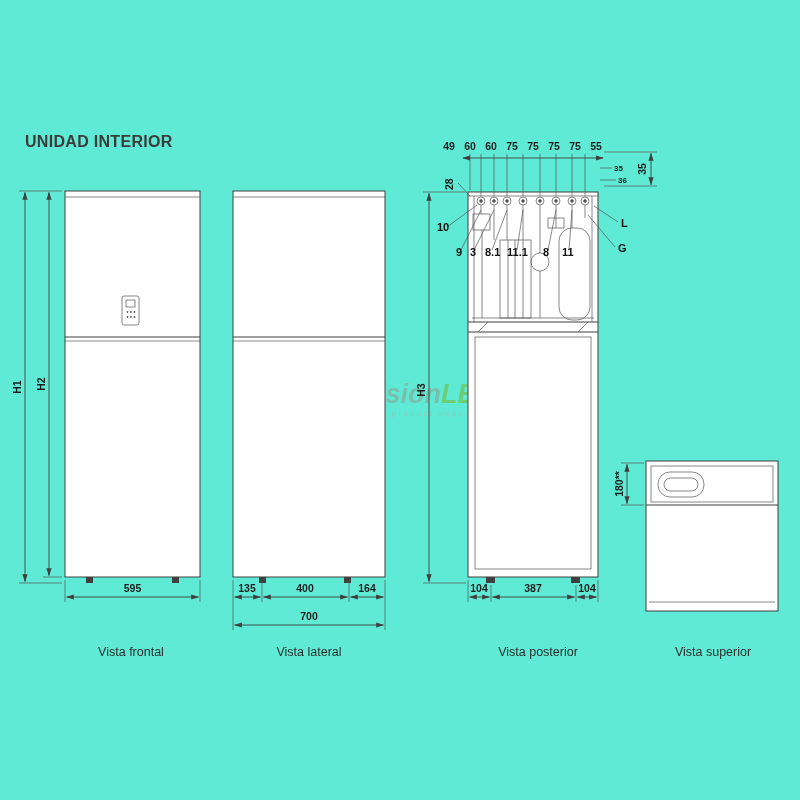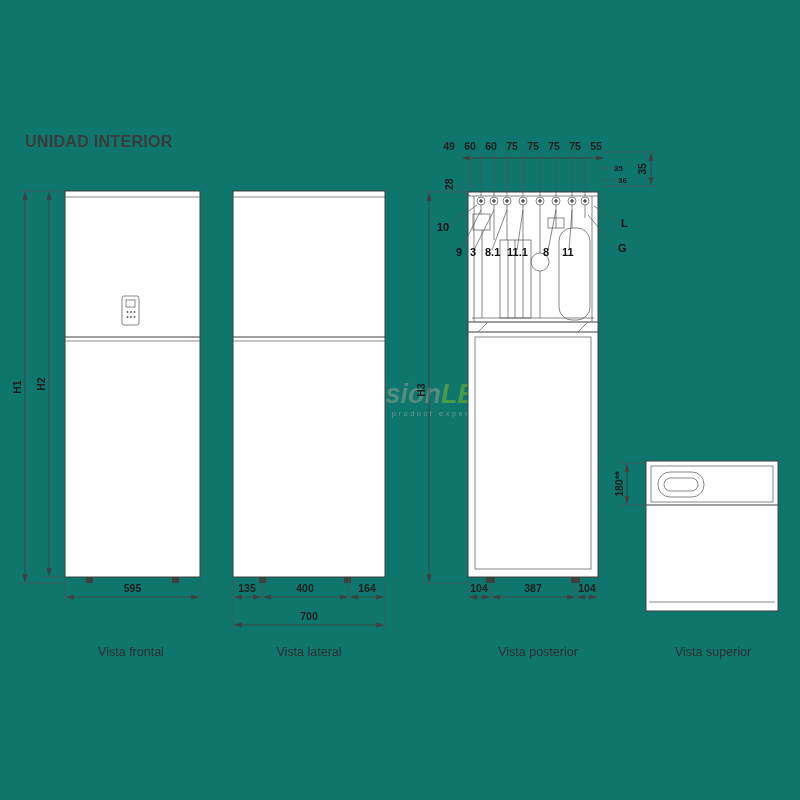--- a/index.html
+++ b/index.html
@@ -1,16 +1,16 @@
 <!DOCTYPE html>
 <html><head>
 <meta charset="utf-8">
 <style>
   html,body{margin:0;padding:0;background:#ffffff;}
-  .canvas{width:800px;height:800px;position:relative;font-family:"Liberation Sans",sans-serif;background:#0f766e;}
+  .canvas{width:800px;height:800px;position:relative;font-family:"Liberation Sans",sans-serif;background:#5eead4;}
   svg{display:block;}
   svg text{font-family:"Liberation Sans",sans-serif;fill:#1f1f1f;}
   .title{font-size:16px;font-weight:bold;fill:#3b3b3b;letter-spacing:.3px;}
   .caption{font-size:12.5px;fill:#2f2f2f;}
   .dimtext{font-size:10.5px;font-weight:bold;fill:#1d1d1d;}
   .smalltext{font-size:8px;font-weight:bold;fill:#1d1d1d;}
   .boldlabel{font-size:11px;font-weight:bold;fill:#111;}
   .s{stroke:#3f3f3f;stroke-width:1;}
   .t{stroke:#555;stroke-width:.7;}
   .d{stroke:#3f3f3f;stroke-width:.9;}

